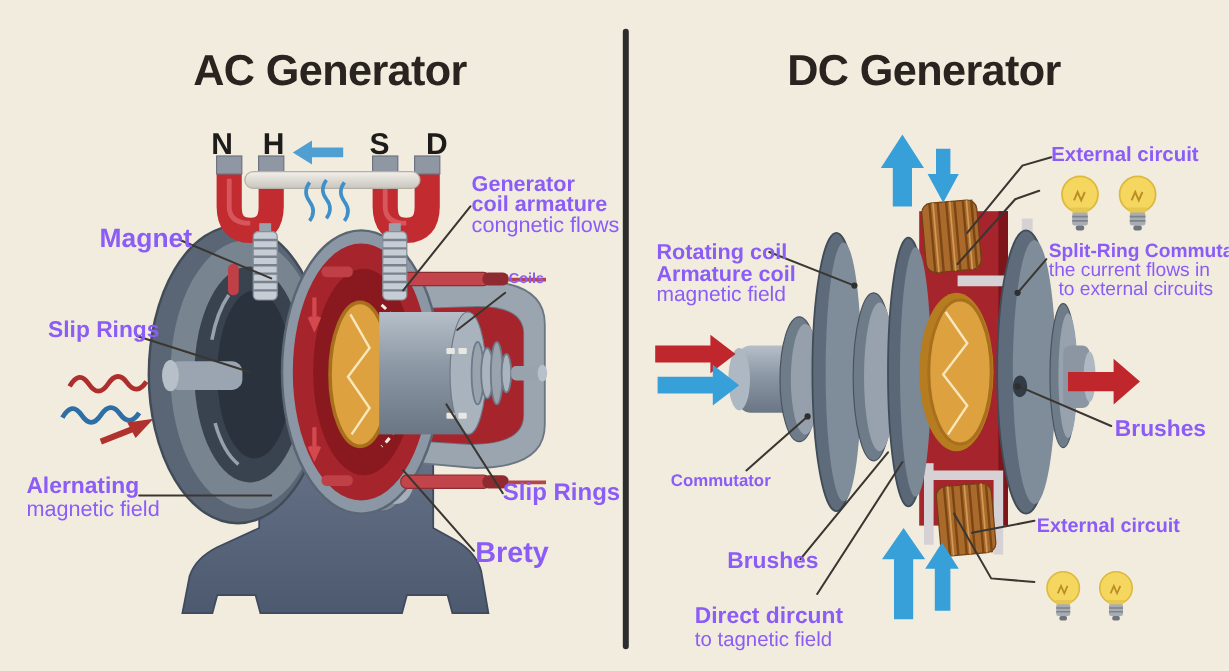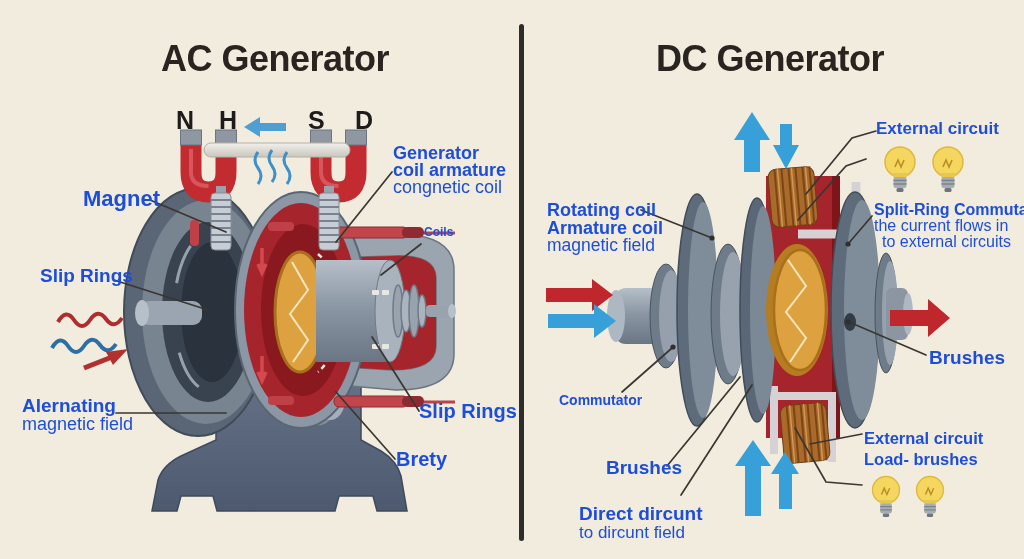--- a/index.html
+++ b/index.html
@@ -2,21 +2,21 @@
 <html><head>
 <meta charset="utf-8">
 <style>
   html,body{margin:0;padding:0;}
   body{width:1024px;height:559px;position:relative;overflow:hidden;
        background:#f2ecdf;font-family:"Liberation Sans",sans-serif;}
   #stage{position:absolute;left:0;top:4px;width:976px;height:559px;}
   svg#art{position:absolute;left:0;top:0;}
   .title{position:absolute;font-weight:700;font-size:36px;color:#29241f;
          text-align:center;white-space:nowrap;letter-spacing:-.5px;}
-  .lbl{position:absolute;font-weight:700;color:#1d4ed8;white-space:nowrap;line-height:1.0;}
+  .lbl{position:absolute;font-weight:700;color:#8b5cf6;white-space:nowrap;line-height:1.0;}
   .lbl .sub{font-weight:400;display:block;}
   .lbl span{display:block;}
   .pole{position:absolute;font-weight:700;font-size:25px;color:#1d1c1a;}
   .divider{position:absolute;left:519px;top:20px;width:5px;height:517px;
            background:#2d2d2d;border-radius:3px;}
 </style>
 </head>
 <body>
 
 <div id="stage">
@@ -236,28 +236,28 @@
   <span class="pole" style="left:308px;top:102px;">S</span>
   <span class="pole" style="left:355px;top:102px;">D</span>
 
   <div class="lbl" style="left:83px;top:184px;font-size:22px;">Magnet</div>
 
   <div class="lbl" style="left:40px;top:262px;font-size:19px;">Slip Rings</div>
 
   <div class="lbl" style="left:393px;top:141px;font-size:18px;line-height:17px;">
     <span>Generator</span>
     <span>coil armature</span>
-    <span class="sub">congnetic coil</span>
+    <span class="sub">congnetic flows</span>
   </div>
 
   <div class="lbl" style="left:424px;top:222px;font-size:12px;">Coils</div>
 
   <div class="lbl" style="left:419px;top:397px;font-size:20px;">Slip Rings</div>
 
-  <div class="lbl" style="left:396px;top:445px;font-size:20px;">Brety</div>
+  <div class="lbl" style="left:396px;top:445px;font-size:24px;">Brety</div>
 
   <div class="lbl" style="left:22px;top:392px;font-size:19px;line-height:19px;">
     <span>Alernating</span>
     <span class="sub" style="font-size:18px;">magnetic field</span>
   </div>
 </div>
 
 <div>
   <div class="title" style="left:630px;top:34px;width:280px;">DC Generator</div>
 
@@ -276,22 +276,21 @@
   </div>
 
   <div class="lbl" style="left:559px;top:389px;font-size:14px;">Commutator</div>
 
   <div class="lbl" style="left:929px;top:344px;font-size:19px;">Brushes</div>
 
   <div class="lbl" style="left:606px;top:454px;font-size:19px;">Brushes</div>
 
   <div class="lbl" style="left:579px;top:489px;font-size:19px;line-height:19px;margin-top:11px;">
     <span>Direct dircunt</span>
-    <span class="sub" style="font-size:17px;">to dircunt field</span>
+    <span class="sub" style="font-size:17px;">to tagnetic field</span>
   </div>
 
   <div class="lbl" style="left:864px;top:424px;font-size:16.5px;line-height:21px;">
     <span>External circuit</span>
-    <span>Load- brushes</span>
   </div>
 </div>
 
 </div>
 
 </body></html>

